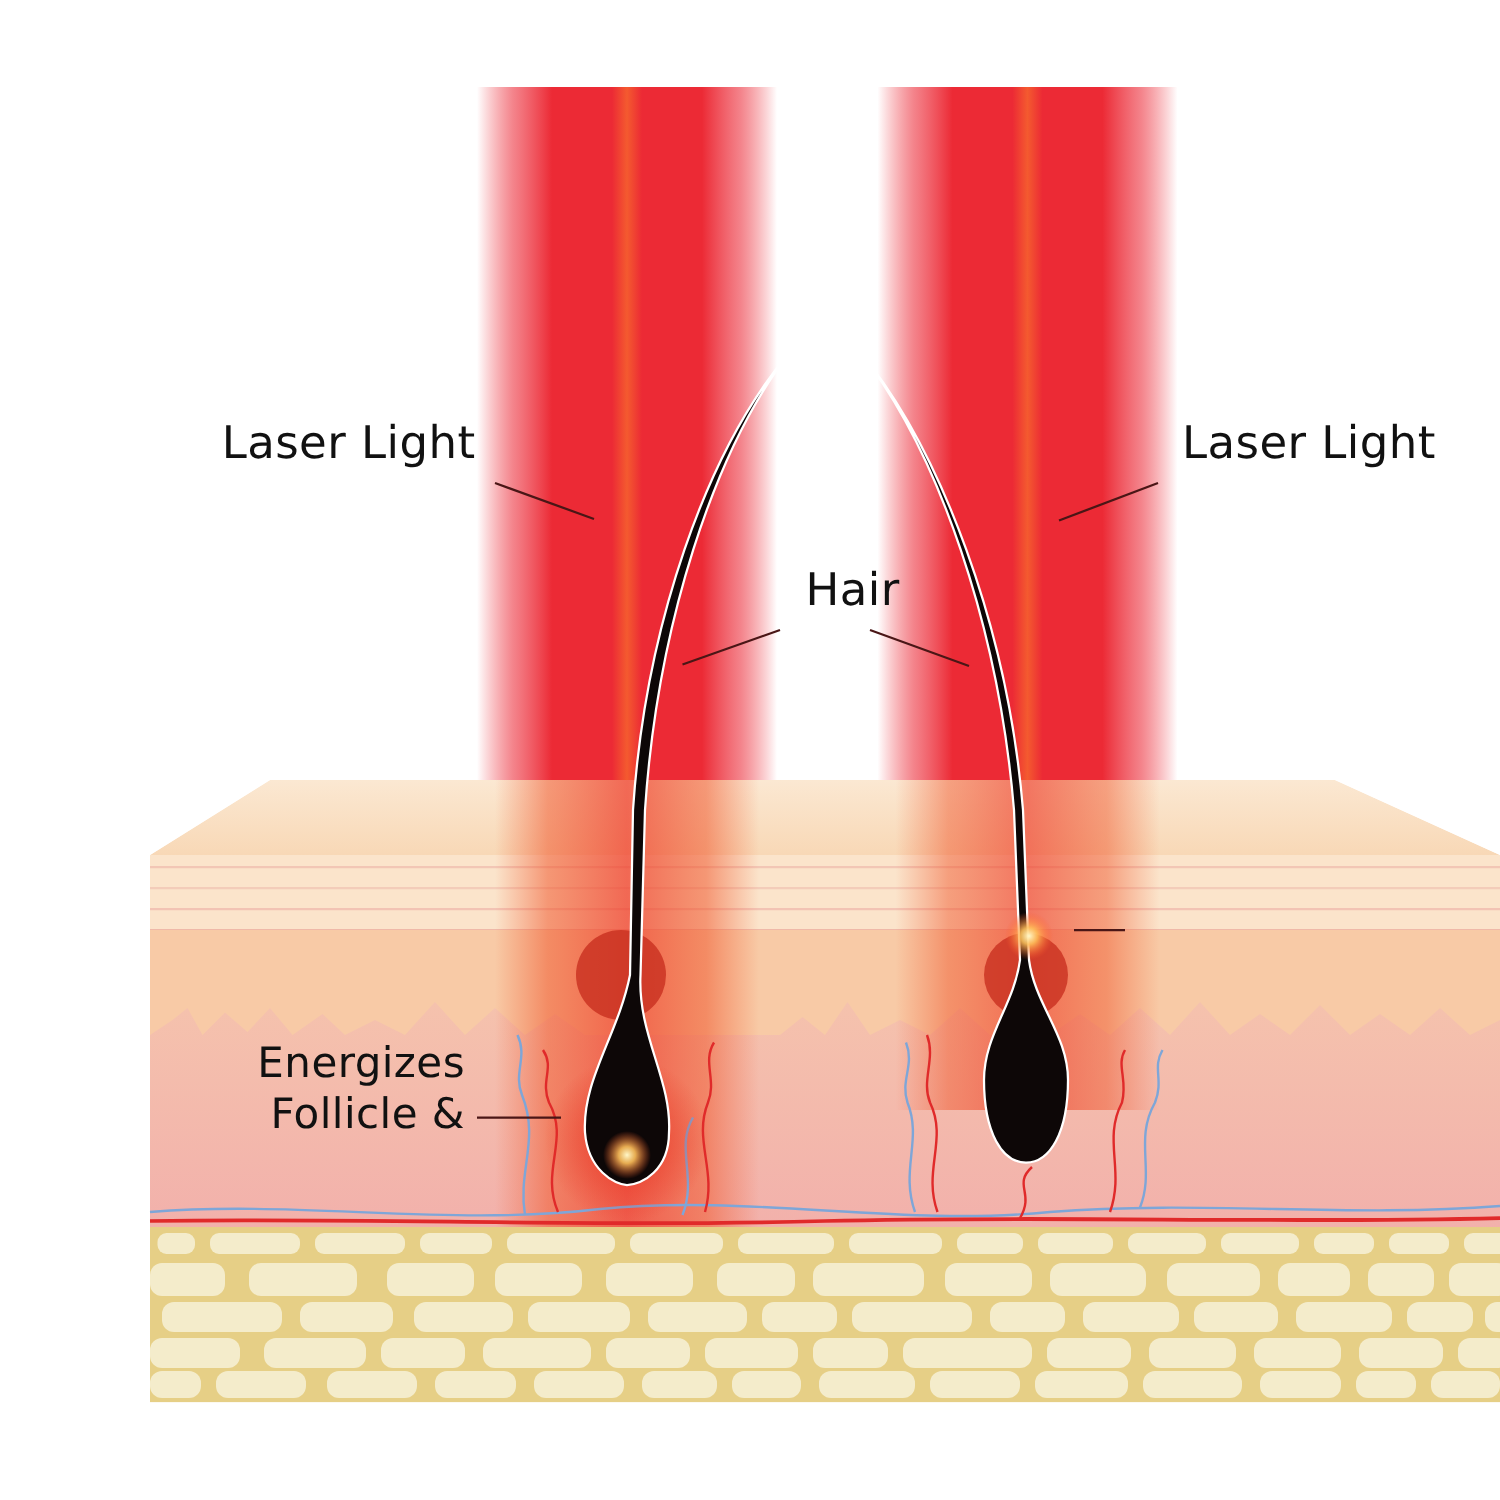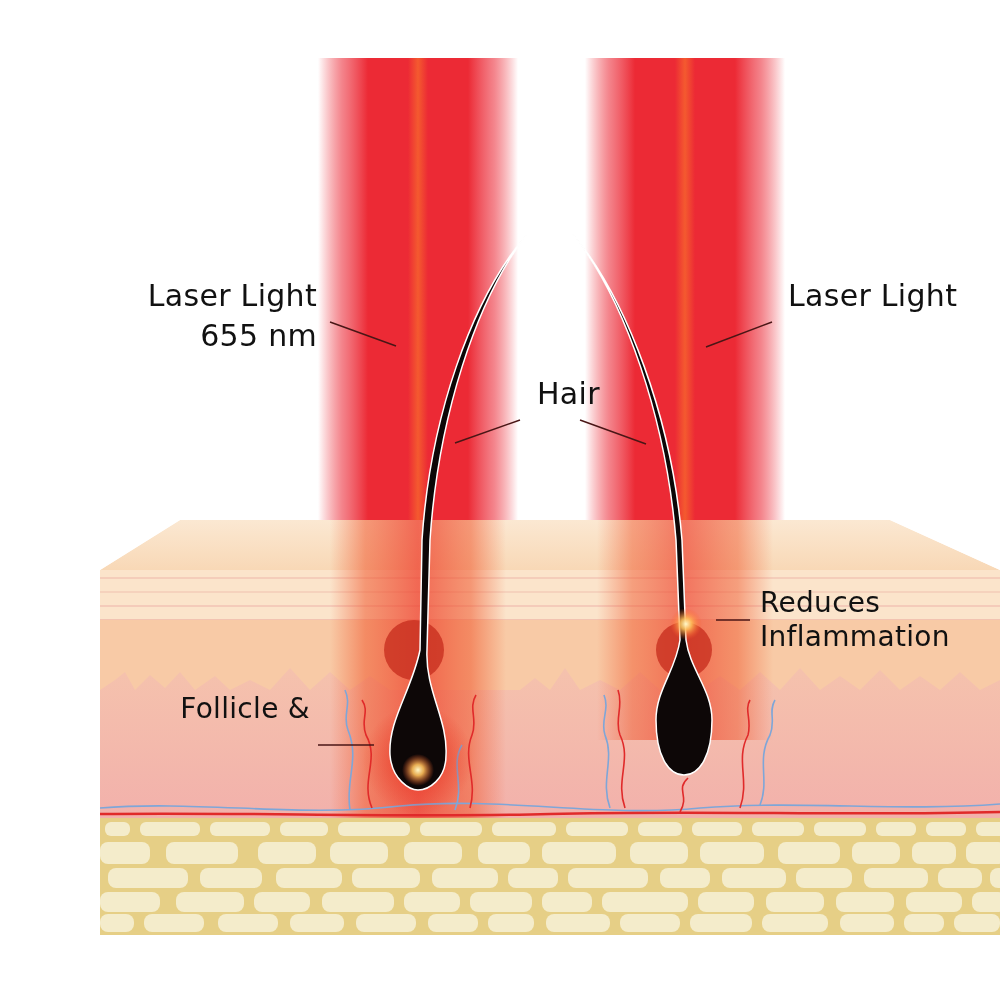--- a/index.html
+++ b/index.html
@@ -196,28 +196,24 @@
     <line x1="520" y1="420" x2="455" y2="443"></line>
     <line x1="580" y1="420" x2="646" y2="444"></line>
     <line x1="716" y1="620" x2="750" y2="620"></line>
     <line x1="318" y1="745" x2="374" y2="745"></line>
   </g>
 </svg>
 
 
 <div class="label right" style="left:100px; top:276px; width:217px;">
   <span>Laser Light</span>
-  <span>655 nm</span>
 </div>
 <div class="label" style="left:788px; top:276px; width:210px;">
   <span>Laser Light</span>
 </div>
 <div class="label" style="left:517px; top:374px;margin-left:20px;">
   <span>Hair</span>
 </div>
-<div class="label small" style="left:760px; top:586px; width:240px;">
-  <span>Reduces</span>
-  <span>Inflammation</span>
-</div>
 <div class="label right small" style="left:100px; top:692px; width:210px;">
+  <span>Energizes</span>
   <span>Follicle &amp;</span>
 </div>
 </div>
 
 </body></html>

